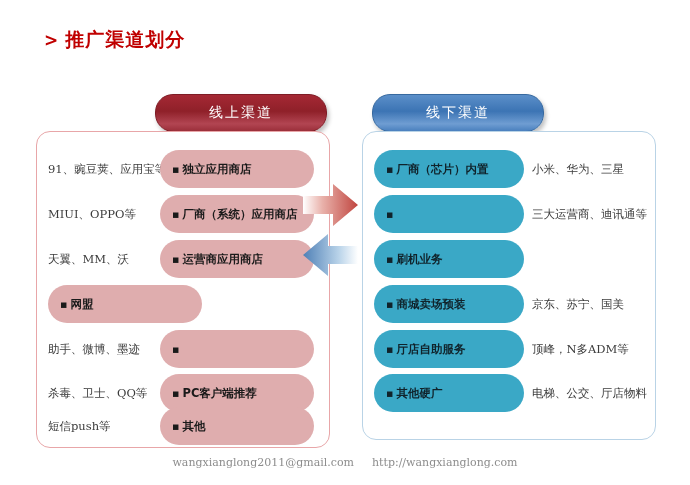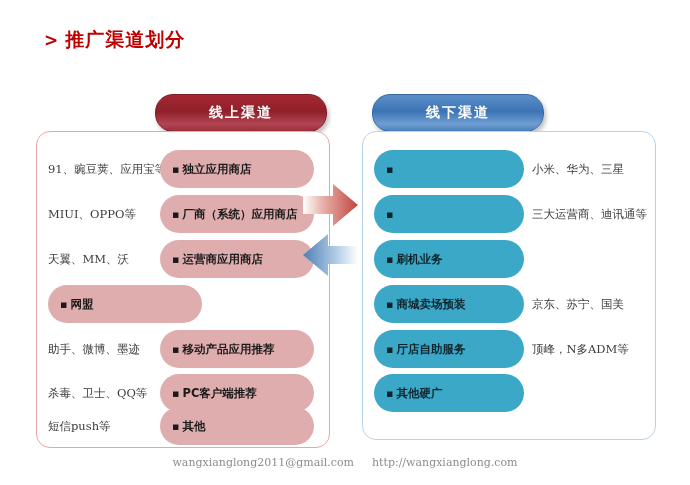--- a/index.html
+++ b/index.html
@@ -35,21 +35,21 @@
 
   
   .col-header {
     position: absolute;
     height: 36px;
     border-radius: 18px;
     display: flex;
     align-items: center;
     justify-content: center;
     font-size: 14px;
-    font-weight: bold;
+    font-weight: normal;
     color: #ffffff;
     letter-spacing: 2px;
     box-shadow: 2px 3px 4px rgba(0,0,0,0.25);
   }
   #header-online {
     left: 155px;
     top: 94px;
     width: 170px;
     background: linear-gradient(to bottom, #a52834 0%, #8f2029 45%, #b24552 80%, #9b2f3a 100%);
     border: 1px solid #7e1c25;
@@ -198,21 +198,20 @@
   <span class="pill">
     <span class="bullet">▪</span>
     <span>网盟</span>
   </span>
 </div>
 
 <div class="row row-left" style="top:330px">
   <span class="side-label">助手、微博、墨迹</span>
   <span class="pill">
     <span class="bullet">▪</span>
-    <span>移动产品应用推荐</span>
   </span>
 </div>
 
 <div class="row row-left" style="top:374px">
   <span class="side-label">杀毒、卫士、QQ等</span>
   <span class="pill">
     <span class="bullet">▪</span>
     <span>PC客户端推荐</span>
   </span>
 </div>
@@ -221,20 +220,21 @@
   <span class="side-label">短信push等</span>
   <span class="pill">
     <span class="bullet">▪</span>
     <span>其他</span>
   </span>
 </div>
 
 <div class="row row-right" style="top:150px">
   <span class="pill">
     <span class="bullet">▪</span>
+    <span>厂商（芯片）内置</span>
   </span>
   <span class="side-label">小米、华为、三星</span>
 </div>
 
 <div class="row row-right" style="top:195px">
   <span class="pill" style="font-size:10.5px">
     <span class="bullet">▪</span>
   </span>
   <span class="side-label">三大运营商、迪讯通等</span>
 </div>
@@ -260,20 +260,21 @@
     <span>厅店自助服务</span>
   </span>
   <span class="side-label">顶峰，N多ADM等</span>
 </div>
 
 <div class="row row-right" style="top:374px">
   <span class="pill">
     <span class="bullet">▪</span>
     <span>其他硬广</span>
   </span>
+  <span class="side-label">电梯、公交、厅店物料</span>
 </div>
 
 <div class="arrow" id="arrow-right">
   <svg width="56" height="46" viewBox="0 0 56 46">
     <defs>
       <linearGradient id="gradRed" x1="0" y1="0" x2="1" y2="0">
         <stop offset="0%" stop-color="#ffffff"></stop>
         <stop offset="35%" stop-color="#e9b2ab"></stop>
         <stop offset="100%" stop-color="#c0453f"></stop>
       </linearGradient>

